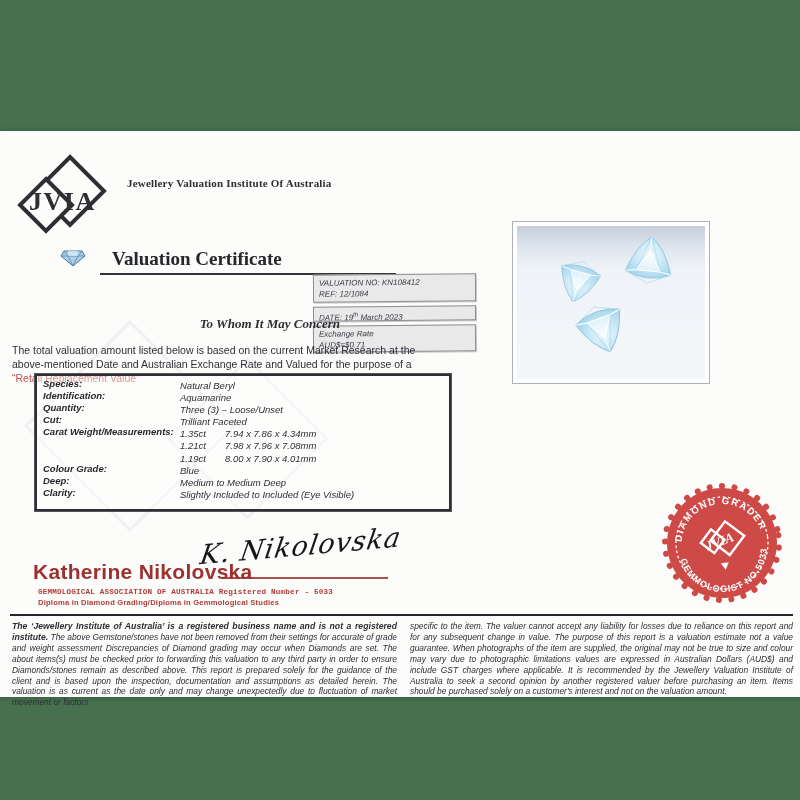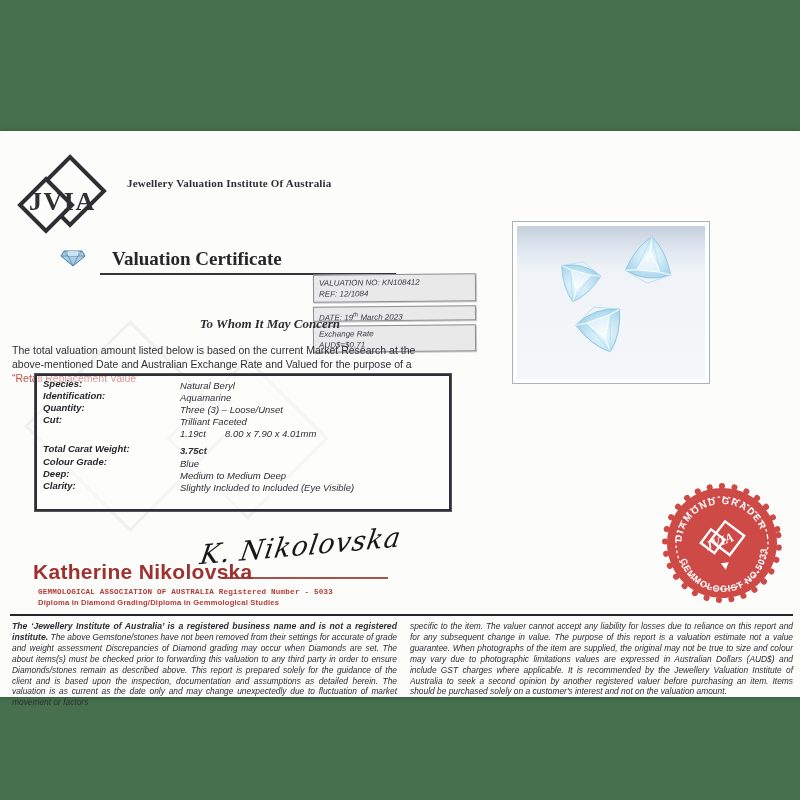--- a/index.html
+++ b/index.html
@@ -129,22 +129,23 @@
 
     <div class="abs intro">
       <span>The total valuation amount listed below is based on the current Market Research at the above-mentioned Date and Australian Exchange Rate and Valued for the purpose of a </span><span class="red">“Retail Replacement Value”</span>
     </div>
 
     <div class="abs dtable">
       <div class="trow"><span class="tlabel">Species:</span><span class="tvalue">Natural Beryl</span></div>
       <div class="trow"><span class="tlabel">Identification:</span><span class="tvalue">Aquamarine</span></div>
       <div class="trow"><span class="tlabel">Quantity:</span><span class="tvalue">Three (3) – Loose/Unset</span></div>
       <div class="trow"><span class="tlabel">Cut:</span><span class="tvalue">Trilliant Faceted</span></div>
+      <div class="trow"><span class="tlabel">Carat Weight/Measurements:</span><span class="tvalue"><span class="tct">1.35ct</span><span>7.94 x 7.86 x 4.34mm</span></span></div>
+      <div class="trow"><span class="tlabel"></span><span class="tvalue"><span class="tct">1.21ct</span><span>7.98 x 7.96 x 7.08mm</span></span></div>
       <div class="trow"><span class="tlabel"></span><span class="tvalue"><span class="tct">1.19ct</span><span>8.00 x 7.90 x 4.01mm</span></span></div>
-      <div class="trow gap"><span class="tlabel">Total Carat Weight:</span><span class="tvalue" style="font-weight:bold;">3.75ct</span></div>
       <div class="trow"><span class="tlabel">Colour Grade:</span><span class="tvalue">Blue</span></div>
       <div class="trow"><span class="tlabel">Deep:</span><span class="tvalue">Medium to Medium Deep</span></div>
       <div class="trow"><span class="tlabel">Clarity:</span><span class="tvalue">Slightly Included to Included (Eye Visible)</span></div>
 
     </div>
 
     <svg class="abs seal" viewBox="0 0 134 134">
       <defs>
         <path id="arcTop" d="M 26 69 A 41 41 0 0 1 108 69" fill="none"></path>
         <path id="arcBottom" d="M 23 72 A 44 44 0 0 0 111 72" fill="none"></path>

